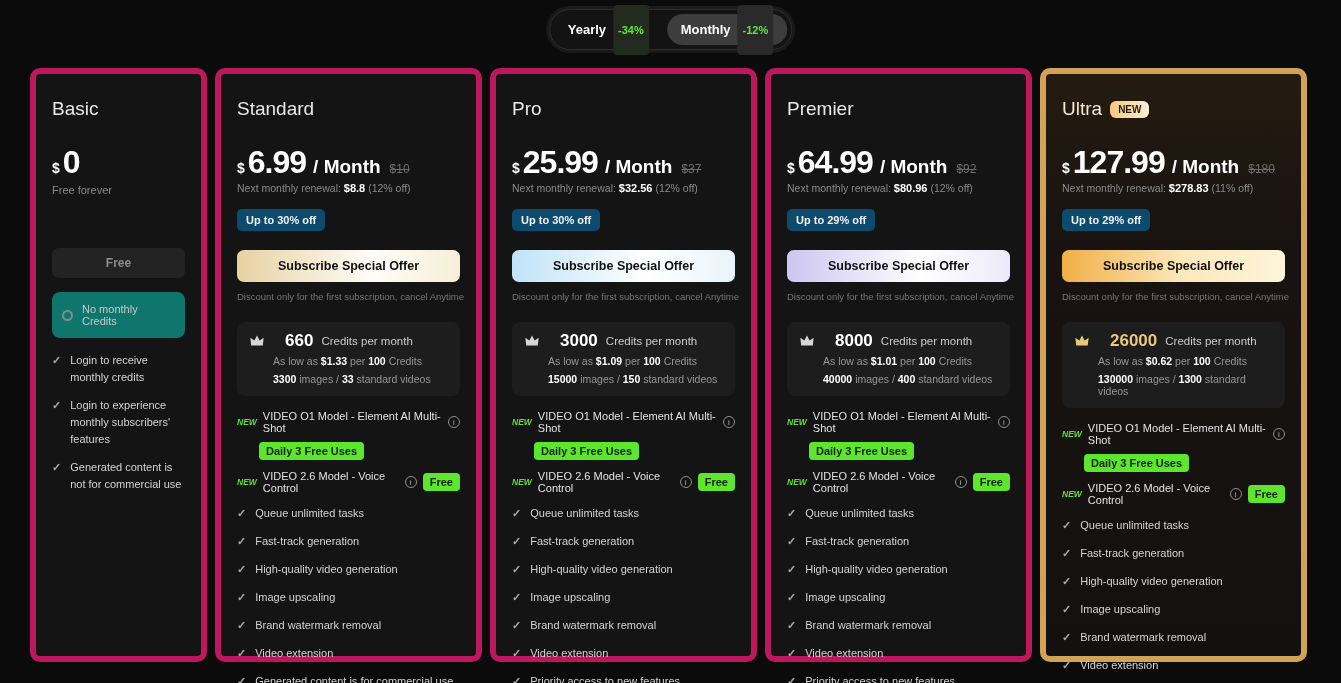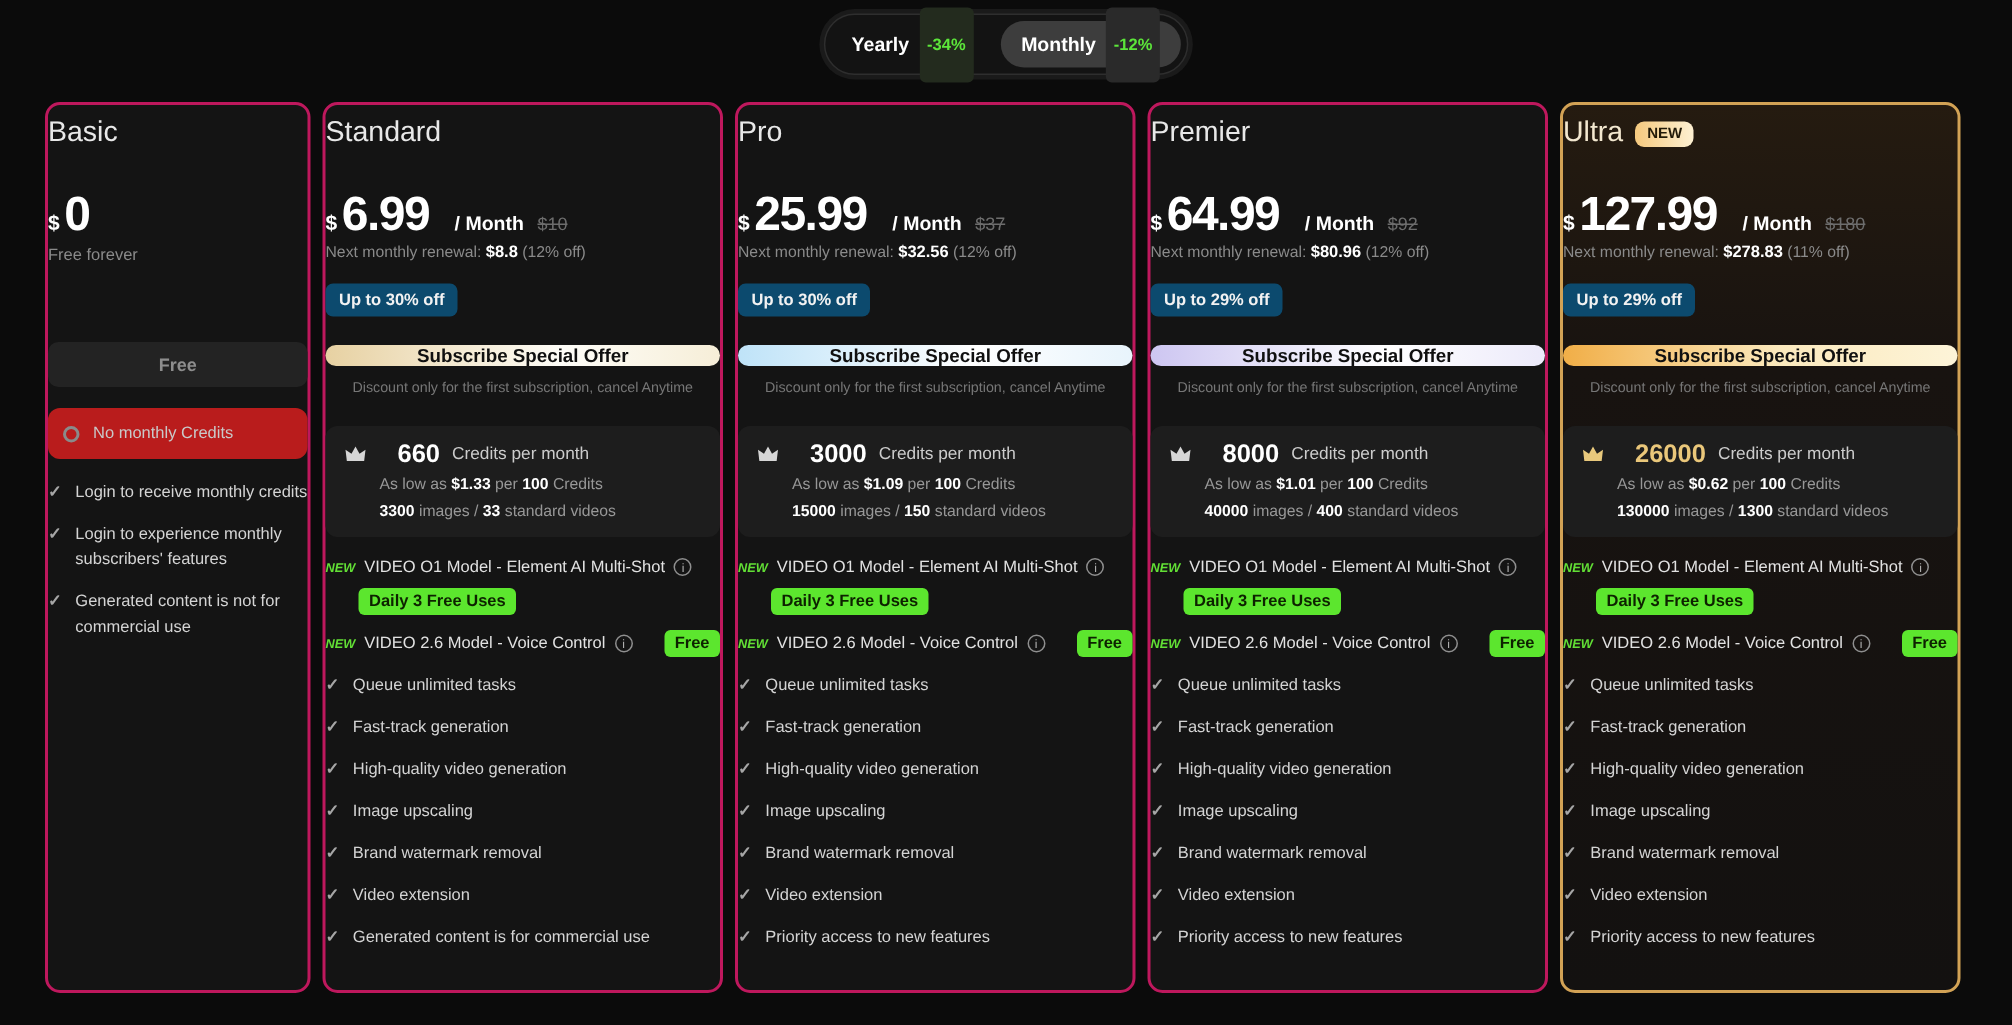--- a/index.html
+++ b/index.html
@@ -26,51 +26,52 @@
   .toggle-label { color:#ffffff; font-weight:bold; font-size:13px; }
   .toggle-badge {
     background:#232b1e; color:#5ce63a; font-size:11px; font-weight:bold;
     padding:19px 5px; border-radius:4px;
   }
   .toggle-opt.selected .toggle-badge { background:#2a2a2a; }
 
   
   .card {
     position:absolute; top:68px; height:594px;
-    background:#141414; border:2px solid #be185d; border-radius:10px;
+    background:#141414; border:6px solid #be185d; border-radius:10px;
+    padding:16px;
   }
   #card-basic    { left:30px;   width:177px; }
   #card-standard { left:215px;  width:267px; }
   #card-pro      { left:490px;  width:267px; }
   #card-premier  { left:765px;  width:267px; }
   #card-ultra    {
     left:1040px; width:267px;
     background:linear-gradient(180deg,#251b10 0%,#181310 30%,#131110 100%);
     border-color:#d2a255;
   }
   .plan-title { font-size:19px; color:#e8e8e8; font-weight:400; margin:8px 0 0 0; display:flex; align-items:center; gap:8px; }
   #card-ultra .plan-title { color:#f2e7cf; }
   .new-pill {
     background:linear-gradient(90deg,#f5c97e,#fdf0d2); color:#221a08;
     font-size:10px; font-weight:bold; padding:3px 8px; border-radius:6px;
   }
   .price-row { display:flex; align-items:baseline; margin-top:26px; }
   .cur { font-size:14px; font-weight:bold; color:#fff; margin-right:3px; }
   .amount { font-size:32px; font-weight:800; color:#fff; letter-spacing:-1px; line-height:1; }
-  .period { font-size:13px; font-weight:bold; color:#fff; margin-left:17px; }
+  .period { font-size:19px; font-weight:bold; color:#fff; margin-left:7px; }
   .orig { font-size:12px; color:#6d6d6d; text-decoration:line-through; margin-left:9px; }
   .renew { font-size:10.5px; color:#8a8a8a; margin-top:4px; white-space:nowrap; }
   .renew b { color:#ffffff; font-size:11px; }
   .tagline { font-size:11px; color:#8a8a8a; margin-top:6px; }
   .disc-badge {
     display:inline-block; margin-top:15px; background:#0c4a6e; color:#f2f2f2;
     font-size:11px; font-weight:bold; padding:5px 9px; border-radius:5px;
   }
   .sub-btn {
-    margin-top:19px; width:100%; height:14px; border:none; border-radius:7px;
+    margin-top:19px; width:100%; height:32px; border:none; border-radius:7px;
     font-family:inherit; font-weight:bold; font-size:12.5px; color:#101010;
     display:flex; align-items:center; justify-content:center; cursor:pointer;
   }
   .btn-standard { background:linear-gradient(90deg,#e7d1a2 0%,#fefdf8 60%,#f6eed8 100%); }
   .btn-pro      { background:linear-gradient(90deg,#bfe3f8 0%,#ffffff 60%,#e8f4fc 100%); }
   .btn-premier  { background:linear-gradient(90deg,#cdc6f1 0%,#ffffff 60%,#eceafa 100%); }
   .btn-ultra    { background:linear-gradient(90deg,#f1ae47 0%,#fbe9bd 55%,#fdf4d8 100%); }
   .btn-free {
     margin-top:52px; width:100%; height:30px; border:none; border-radius:7px;
     background:#232323; color:#8d8d8d; font-family:inherit; font-weight:bold;
@@ -82,21 +83,21 @@
   .credits-head { display:flex; align-items:center; gap:8px; }
   .crown { width:16px; height:15px; color:#d6d6d6; flex:none; }
   #card-ultra .crown { color:#e8c87c; }
   .credits-num { font-size:17px; font-weight:800; color:#ffffff; line-height:1;margin-left:12px; }
   #card-ultra .credits-num { color:#eac77a; }
   .credits-unit { font-size:11.5px; color:#cccccc; }
   .credits-line { font-size:10.5px; color:#979797; margin:6px 0 0 24px; }
   .credits-line b { color:#ffffff; }
 
   .no-credits-box {
-    margin-top:14px; background:#b91c1c; border-radius:8px; padding:11px 10px;
+    margin-top:14px; background:#0f766e; border-radius:8px; padding:11px 10px;
     display:flex; align-items:center; gap:9px; font-size:11px; color:#c9c9c9;
   }
   .circle-icon { width:11px; height:11px; border:2px solid #8a8a8a; border-radius:50%; flex:none; }
 
   .features { margin-top:14px; }
   .video-row { display:flex; align-items:center; gap:6px; margin-top:11px; font-size:11px; color:#e2e2e2; }
   .new-tag { color:#62df35; font-style:italic; font-weight:bold; font-size:8.5px; flex:none; }
   .info-i {
     width:12px; height:12px; border:1px solid #8f8f8f; border-radius:50%;
     font-size:8px; color:#b5b5b5; display:inline-flex; align-items:center;

